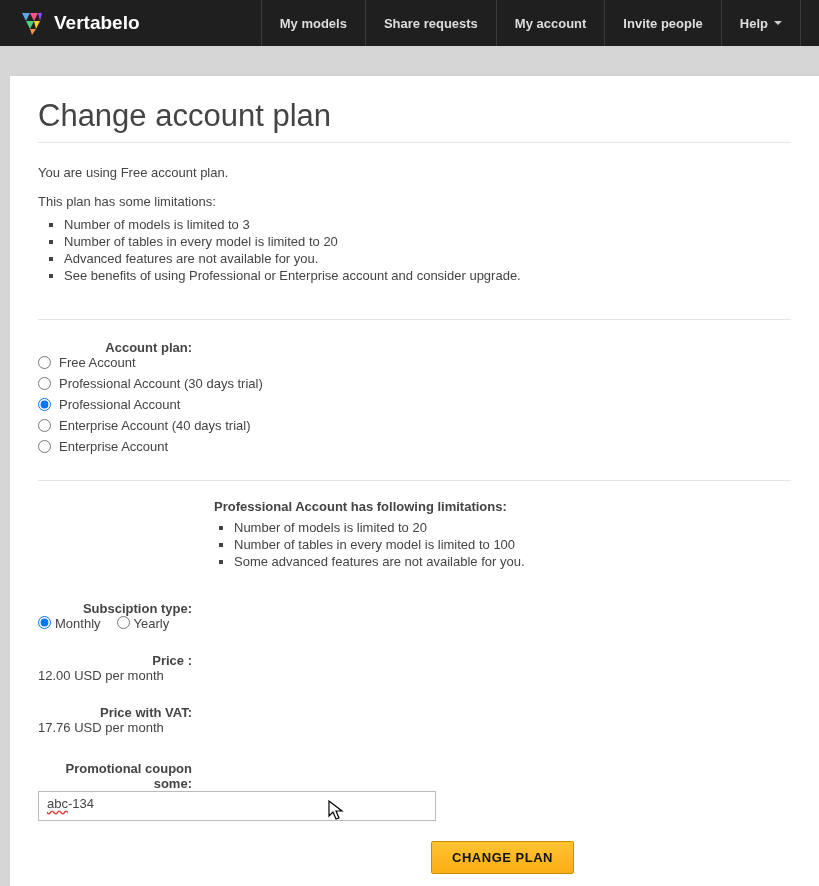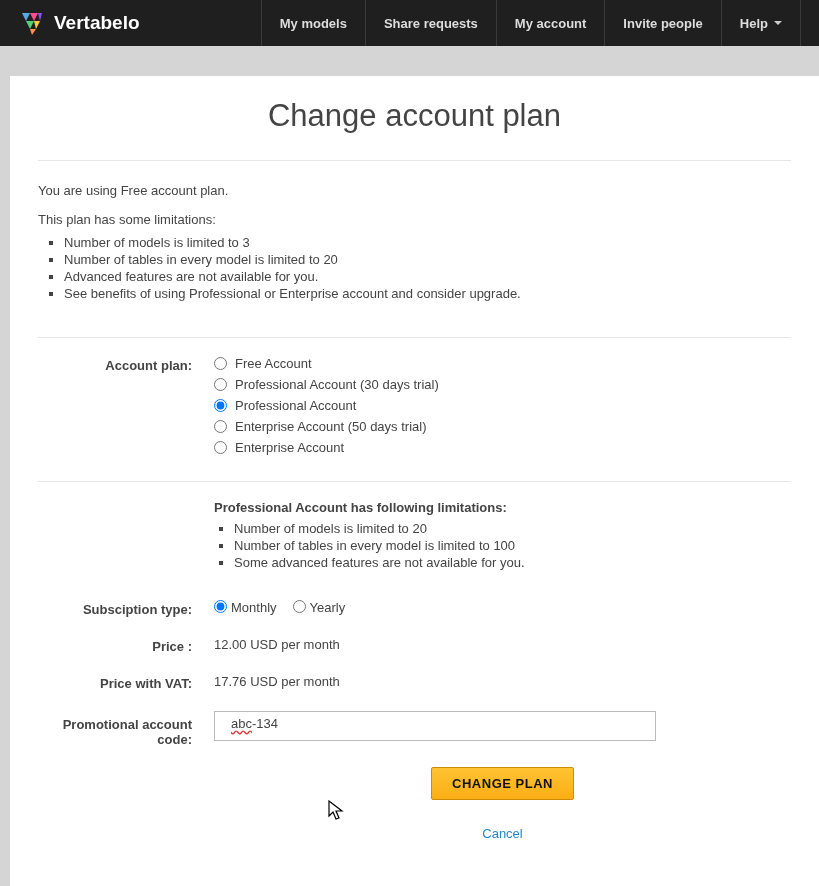--- a/index.html
+++ b/index.html
@@ -62,36 +62,36 @@
   }
   .card {
     background: #fff;
     padding: 22px 28px 40px 28px;
     min-height: 820px;
   }
   .page-title {
     font-size: 31px;
     color: #444;
     font-weight: 400;
-    padding-bottom: 26px;
+    padding-bottom: 8px;
     border-bottom: 1px solid #e6e6e6;
     margin-bottom: 22px;
-    text-align: center;
   }
   .intro-line { margin-bottom: 14px; }
   .limitations-lead { margin-bottom: 8px; }
   ul.sq { list-style: square; padding-left: 26px; margin-bottom: 36px; }
   ul.sq li { margin: 2px 0; }
 
   .section-divider { border: none; border-top: 1px solid #e6e6e6; margin: 0 0 18px 0; }
 
   .form-row {
     display: flex;
     align-items: flex-start;
     margin-bottom: 20px;
+    flex-direction: column;
   }
   .form-label {
     width: 176px;
     text-align: right;
     font-weight: bold;
     padding-right: 22px;
     padding-top: 2px;
   }
   .form-content { flex: 1; }
   .radio-option {
@@ -104,24 +104,24 @@
 
   .plan-limits { margin-left: 176px; padding-left: 0px; margin-bottom: 30px;}
   .plan-limits-head { font-weight: bold; margin-bottom: 6px; }
   ul.sq2 { list-style: square; padding-left: 20px; }
   ul.sq2 li { margin: 2px 0; }
 
   .inline-radios { display: flex; gap: 16px; }
   .inline-radio { display:flex; align-items:flex-start; gap:4px;}
 
   .coupon-input {
-    width: 442px;
+    width: 398px;
     height: 30px;
     border: 1px solid #bbb;
-    padding: 4px 16px;
+    padding: 4px 8px;
     font-size: 13px;
     color: #444;
   }
   .spellcheck-word {
     text-decoration: underline wavy #d33;
     text-underline-offset: 2px;
   }
 
   .actions { display:flex; align-items:center; gap: 26px; margin-left:176px; margin-top:10px;flex-direction:column;}
   .btn-change {
@@ -212,21 +212,21 @@
         <label class="radio-option">
           <input type="radio" name="plan" style="">
           <span>Professional Account (30 days trial)</span>
         </label>
         <label class="radio-option">
           <input type="radio" name="plan" checked="" style="">
           <span>Professional Account</span>
         </label>
         <label class="radio-option">
           <input type="radio" name="plan" style="">
-          <span>Enterprise Account (50 days trial)</span>
+          <span>Enterprise Account (40 days trial)</span>
         </label>
         <label class="radio-option">
           <input type="radio" name="plan" style="">
           <span>Enterprise Account</span>
         </label>
       </div>
     </div>
 
     <hr class="section-divider">
 
@@ -257,21 +257,21 @@
       <div class="form-label">Price :</div>
       <div class="form-content">12.00 USD per month</div>
     </div>
 
     <div class="form-row">
       <div class="form-label">Price with VAT:</div>
       <div class="form-content">17.76 USD per month</div>
     </div>
 
     <div class="form-row">
-      <div class="form-label" style="padding-top:6px">Promotional account code:</div>
+      <div class="form-label" style="padding-top:6px">Promotional coupon some:</div>
       <div class="form-content">
         <div class="coupon-input" contenteditable="true" style=""><span class="spellcheck-word">abc</span><span>-134</span></div>
       </div>
     </div>
 
     <div class="actions">
       <button class="btn-change">Change plan</button>
       <span class="cancel-link">Cancel</span>
     </div>
 

